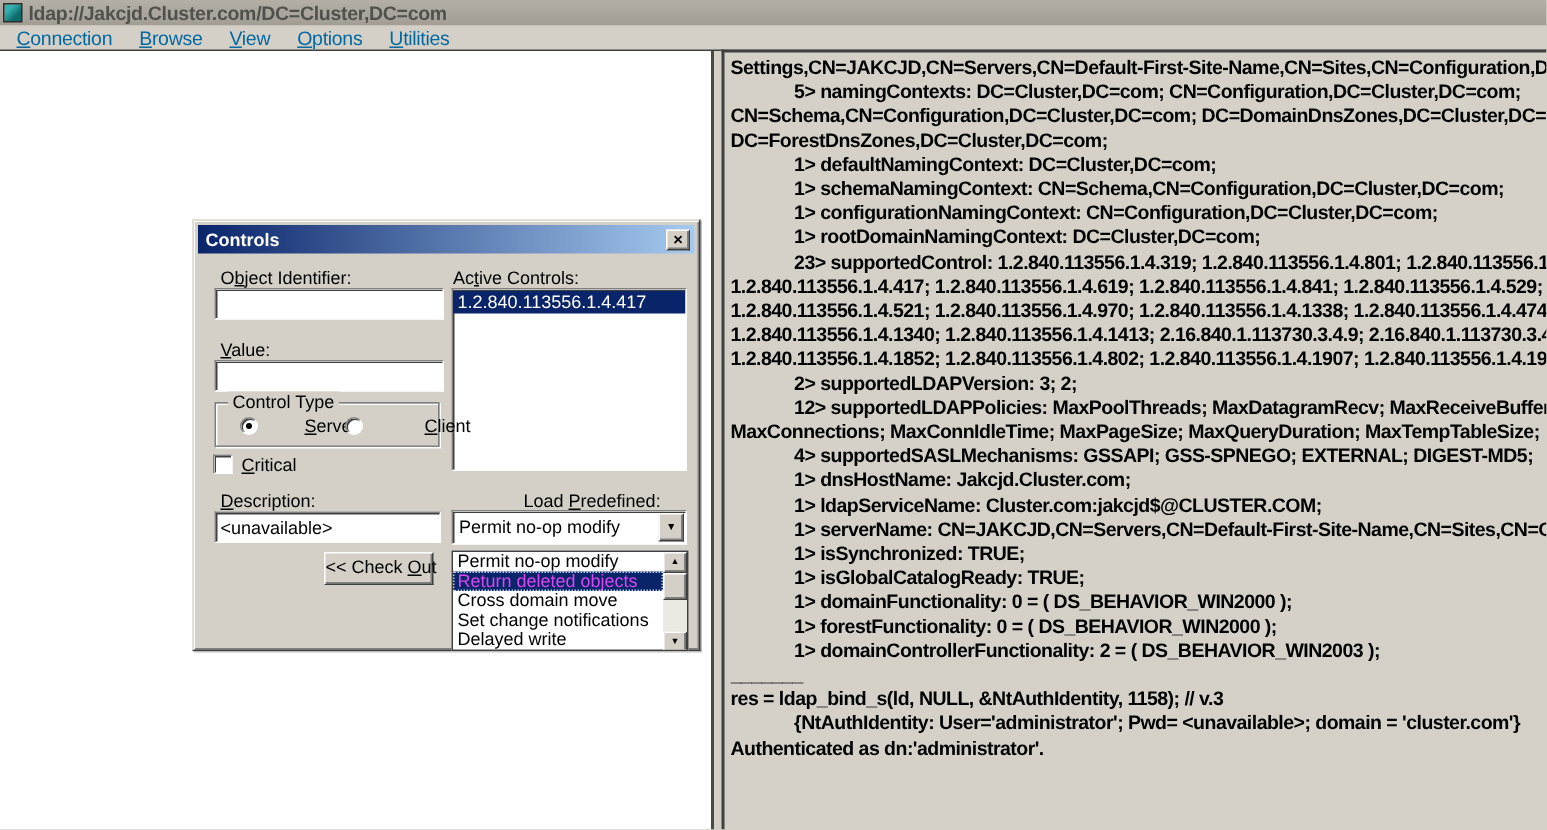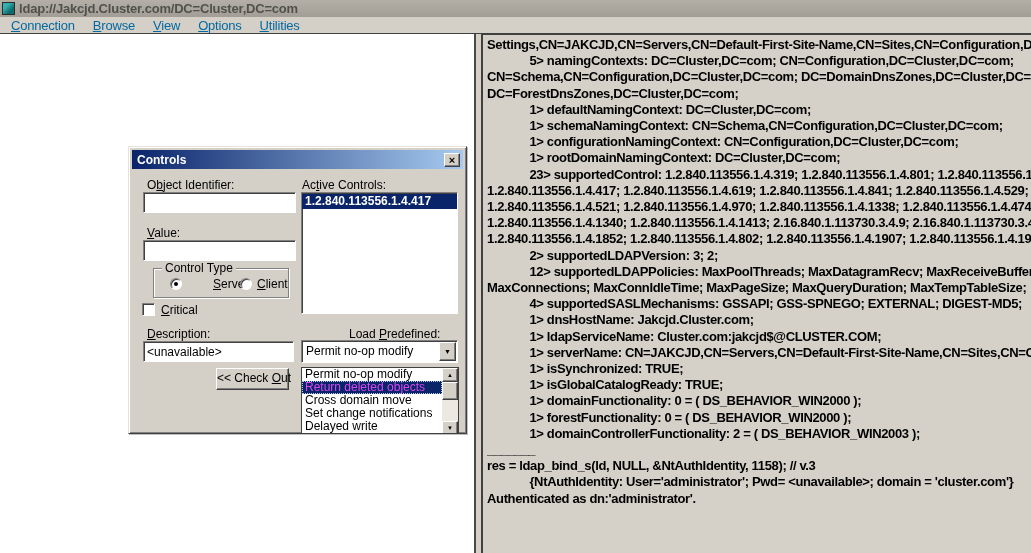--- a/index.html
+++ b/index.html
@@ -65,26 +65,26 @@
   .dlg-label .u, .btn-label .u { text-decoration:underline; }
   .field {
     position:absolute; background:#fff; height:21px;
     border:1px solid; border-color:#808080 #fff #fff #808080;
     box-shadow:inset 1px 1px 0 #404040;
     font-family:"Liberation Sans",sans-serif; font-size:12px; padding:2px 3px; color:#000;
   }
   .listbox {
     position:absolute; left:172px; top:45px; width:157px; height:122px;
     background:#fff; border:1px solid; border-color:#808080 #fff #fff #808080;
-    box-shadow:inset 1px 1px 0 #404040; padding:1px 0 0 0; overflow:hidden;font-weight:bold;
+    box-shadow:inset 1px 1px 0 #404040; padding:1px 0 0 0; overflow:hidden;
   }
   .lb-item { font-size:12px; height:15px; line-height:15px; padding-left:3px; white-space:nowrap; }
   .lb-item.selected { background:#0a246a; color:#fff; }
   .groupbox {
-    position:absolute; left:24px; top:121px; width:136px; height:30px;
+    position:absolute; left:14px; top:121px; width:150px; height:30px;
     border:1px solid #808080; box-shadow:inset 1px 1px 0 #fff, 1px 1px 0 #fff;padding-left:44px;
   }
   .group-label { position:absolute; left:8px; top:-8px; background:#d4d0c8; padding:0 3px; font-size:12px; }
   .radio-row { position:absolute; display:flex; align-items:center; }
   .radio {
     width:12px; height:12px; border-radius:50%; background:#fff;
     border:1px solid; border-color:#808080 #fff #fff #808080;
     box-shadow:inset 1px 1px 0 #404040; margin-right:5px; position:relative;
   }
   .radio.checked::after {
@@ -236,21 +236,21 @@
   <input class="field" style="left: 14px; top: 93px; width: 153px;" value="">
 
   <div class="groupbox">
     <span class="group-label">Control Type</span>
     <div class="radio-row" style="left:16px; top:8px;gap:26px;">
       <span class="radio checked"></span>
       <span class="dlg-label" style="position:static;"><span></span><span class="u">S</span><span>erver</span></span>
     </div>
     <div class="radio-row" style="left:86px; top:8px;">
       <span class="radio"></span>
-      <span class="dlg-label" style="position:static;"><span></span><span class="u">C</span><span>lient</span></span>
+      <span class="dlg-label" style="position:static;margin-left:36px;"><span></span><span class="u">C</span><span>lient</span></span>
     </div>
   </div>
 
   <div class="checkbox" style="left:13px; top:156px;"></div>
   <div class="dlg-label" style="left:32px; top:156px;"><span></span><span class="u">C</span><span>ritical</span></div>
 
   <div class="dlg-label" style="left:18px; top:180px;"><span></span><span class="u">D</span><span>escription:</span></div>
   <input class="field" style="left: 14px; top: 194px; width: 151px;" value="&lt;unavailable&gt;">
 
   <div class="dlg-label" style="left:172px; top:180px;margin-left:48px;"><span>Load </span><span class="u">P</span><span>redefined:</span></div>

